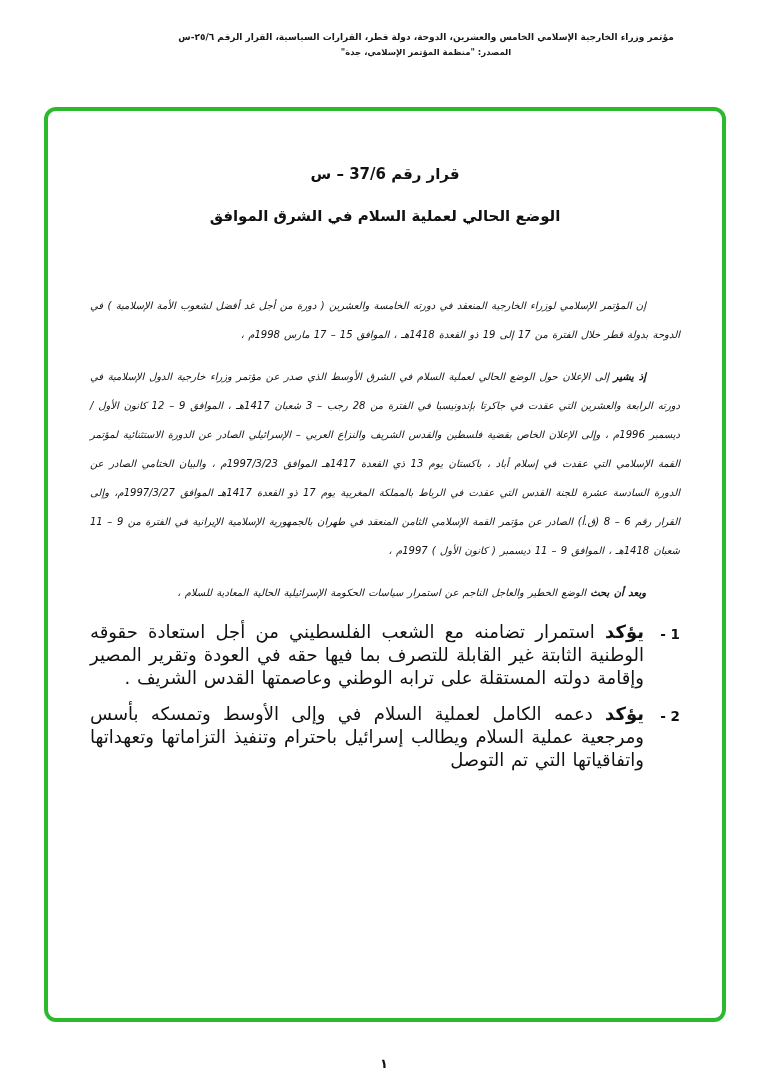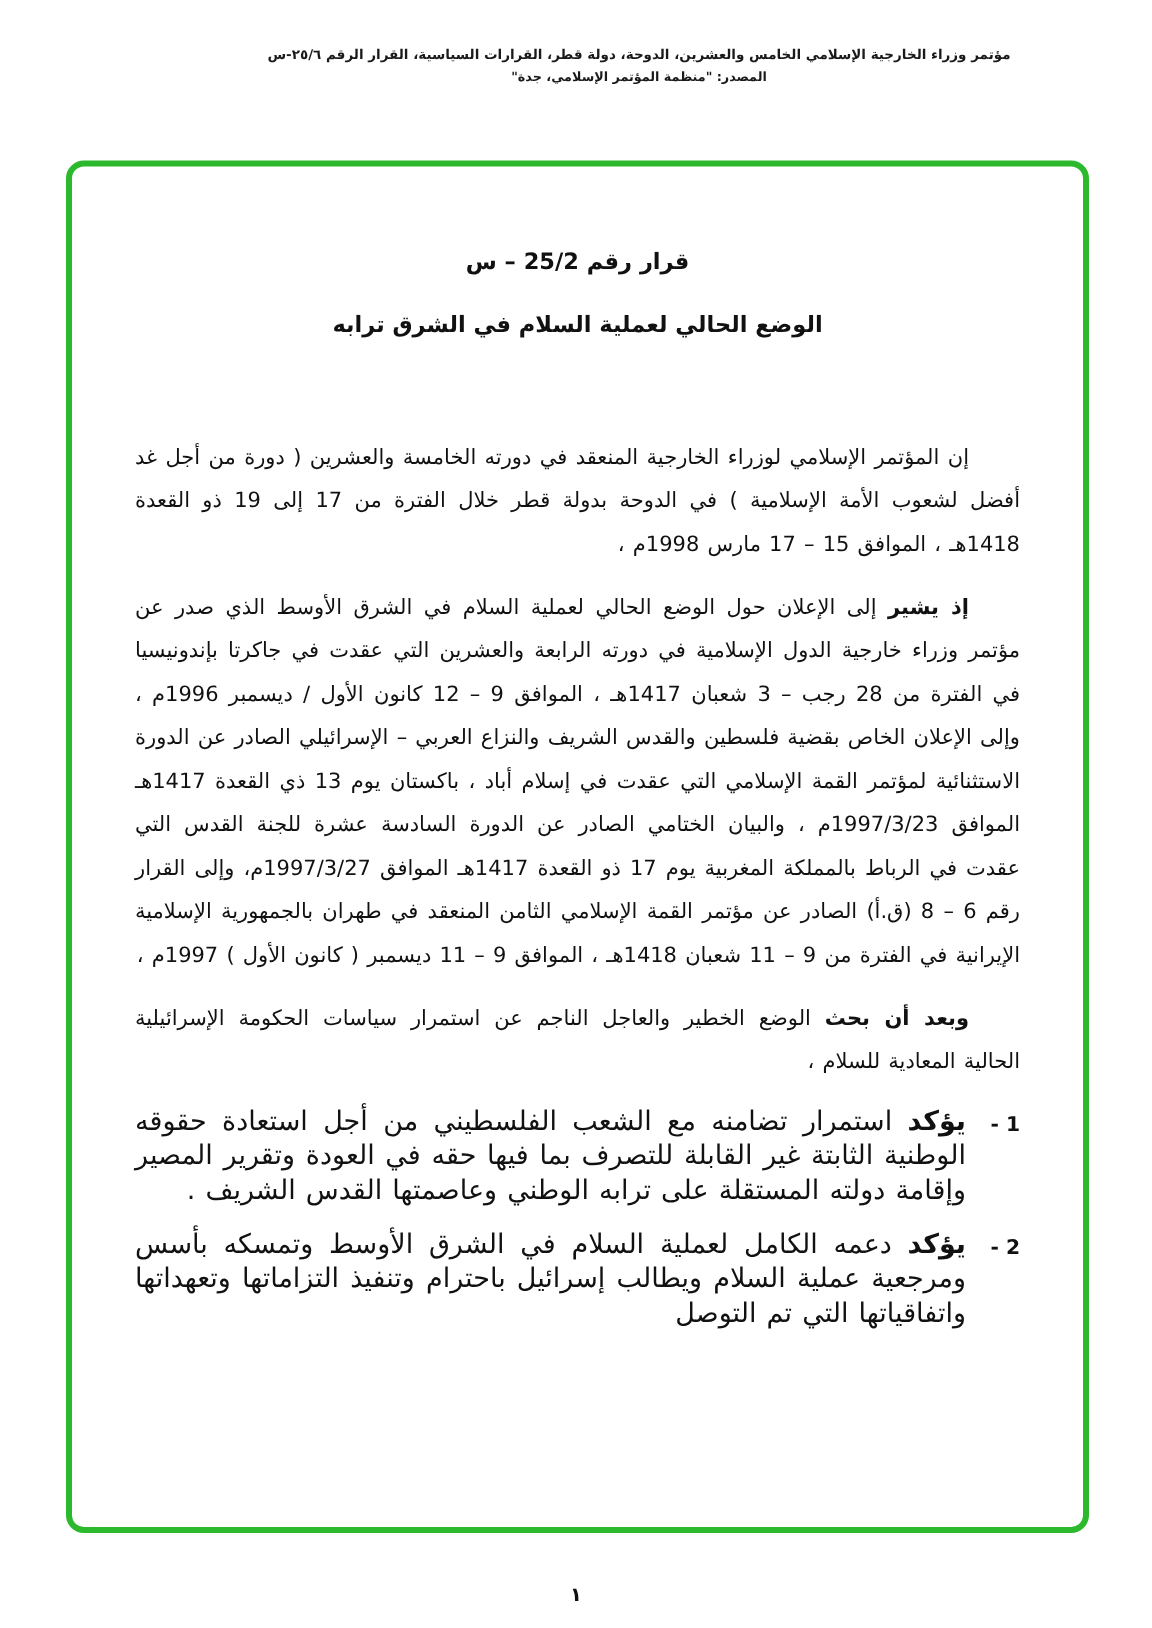--- a/index.html
+++ b/index.html
@@ -54,26 +54,27 @@
     font-weight:bold;
     margin:26px 0 0 0;
   }
   .title-line3{
     font-size:15px;
     font-weight:bold;
     margin:24px 0 0 0;
   }
   .body-text{margin-top:66px;}
   .para{
-    font-size:14px;
+    font-size:10px;
     line-height:29px;
     text-align:justify;
     text-indent:34px;
     margin:0 0 13px 0;
     word-spacing:1px;
+    font-style:italic;
   }
   .lead{font-weight:bold;}
   .list-item{
     display:flex;
     direction:rtl;
     margin:0 0 13px 0;
   }
   .list-marker{
     flex:0 0 36px;
     font-size:13.5px;
@@ -107,40 +108,40 @@
 
   <div class="top-header">
     <div>مؤتمر وزراء الخارجية الإسلامي الخامس والعشرين، الدوحة، دولة قطر، القرارات السياسية، القرار الرقم ٢٥/٦-س</div>
     <div class="src-line">المصدر:  "منظمة المؤتمر الإسلامي، جدة"</div>
   </div>
 
   <div class="green-frame">
     <div class="doc-body">
 
       <div class="title-block">
-        <div class="title-line1">قرار رقم 25/2 – س</div>
-        <div class="title-line3">الوضع الحالي لعملية السلام في الشرق ترابه</div>
+        <div class="title-line1">قرار رقم 37/6 – س</div>
+        <div class="title-line3">الوضع الحالي لعملية السلام في الشرق الموافق</div>
       </div>
 
       <div class="body-text">
 
         <p class="para"><span>إن المؤتمر الإسلامي لوزراء الخارجية المنعقد في دورته الخامسة والعشرين ( دورة من أجل غد أفضل لشعوب الأمة الإسلامية ) في الدوحة بدولة قطر خلال الفترة من 17 إلى 19 ذو القعدة 1418هـ ، الموافق 15 – 17 مارس 1998م ،</span></p>
 
         <p class="para"><span class="lead">إذ يشير</span> <span>إلى الإعلان حول الوضع الحالي لعملية السلام في الشرق الأوسط الذي صدر عن مؤتمر وزراء خارجية الدول الإسلامية في دورته الرابعة والعشرين التي عقدت في جاكرتا بإندونيسيا في الفترة من 28 رجب – 3 شعبان 1417هـ ، الموافق 9 – 12 كانون الأول / ديسمبر 1996م ، وإلى الإعلان الخاص بقضية فلسطين والقدس الشريف والنزاع العربي – الإسرائيلي الصادر عن الدورة الاستثنائية لمؤتمر القمة الإسلامي التي عقدت في إسلام أباد ، باكستان يوم 13 ذي القعدة 1417هـ الموافق 1997/3/23م ، والبيان الختامي الصادر عن الدورة السادسة عشرة للجنة القدس التي عقدت في الرباط بالمملكة المغربية يوم 17 ذو القعدة 1417هـ الموافق 1997/3/27م، وإلى القرار رقم 6 – 8 (ق.أ) الصادر عن مؤتمر القمة الإسلامي الثامن المنعقد في طهران بالجمهورية الإسلامية الإيرانية في الفترة من 9 – 11 شعبان 1418هـ ، الموافق 9 – 11 ديسمبر ( كانون الأول ) 1997م ،</span></p>
 
         <p class="para"><span class="lead">وبعد أن بحث</span> <span>الوضع الخطير والعاجل الناجم عن استمرار سياسات الحكومة الإسرائيلية الحالية المعادية للسلام ،</span></p>
 
         <div class="list-item">
           <span class="list-marker">1 -</span>
           <p class="item-text"><span class="lead">يؤكد</span> <span>استمرار تضامنه مع الشعب الفلسطيني من أجل استعادة حقوقه الوطنية الثابتة غير القابلة للتصرف بما فيها حقه في العودة وتقرير المصير وإقامة دولته المستقلة على ترابه الوطني وعاصمتها القدس الشريف .</span></p>
         </div>
 
         <div class="list-item">
           <span class="list-marker">2 -</span>
-          <p class="item-text"><span class="lead">يؤكد</span> <span>دعمه الكامل لعملية السلام في الشرق الأوسط وتمسكه بأسس ومرجعية عملية السلام ويطالب إسرائيل باحترام وتنفيذ التزاماتها وتعهداتها واتفاقياتها التي تم التوصل</span></p>
+          <p class="item-text"><span class="lead">يؤكد</span> <span>دعمه الكامل لعملية السلام في وإلى الأوسط وتمسكه بأسس ومرجعية عملية السلام ويطالب إسرائيل باحترام وتنفيذ التزاماتها وتعهداتها واتفاقياتها التي تم التوصل</span></p>
         </div>
 
       </div>
     </div>
   </div>
 
   <div class="footer-pagenum">١</div>
 
 </div>
 

